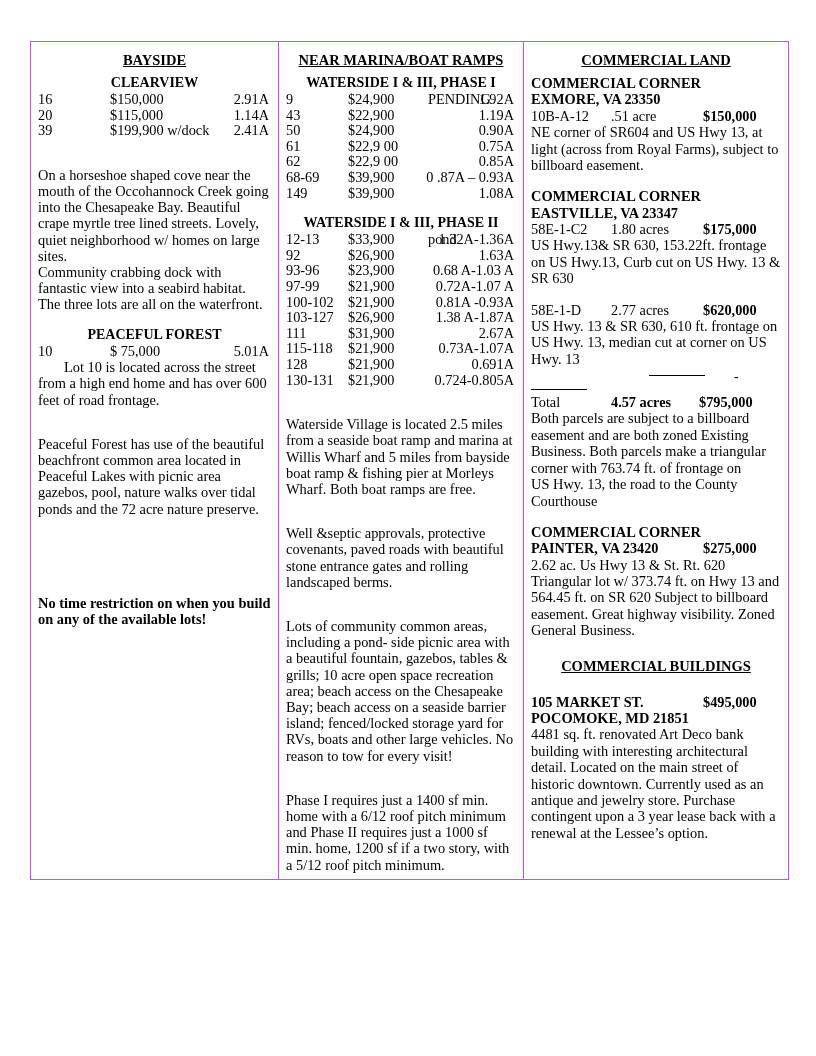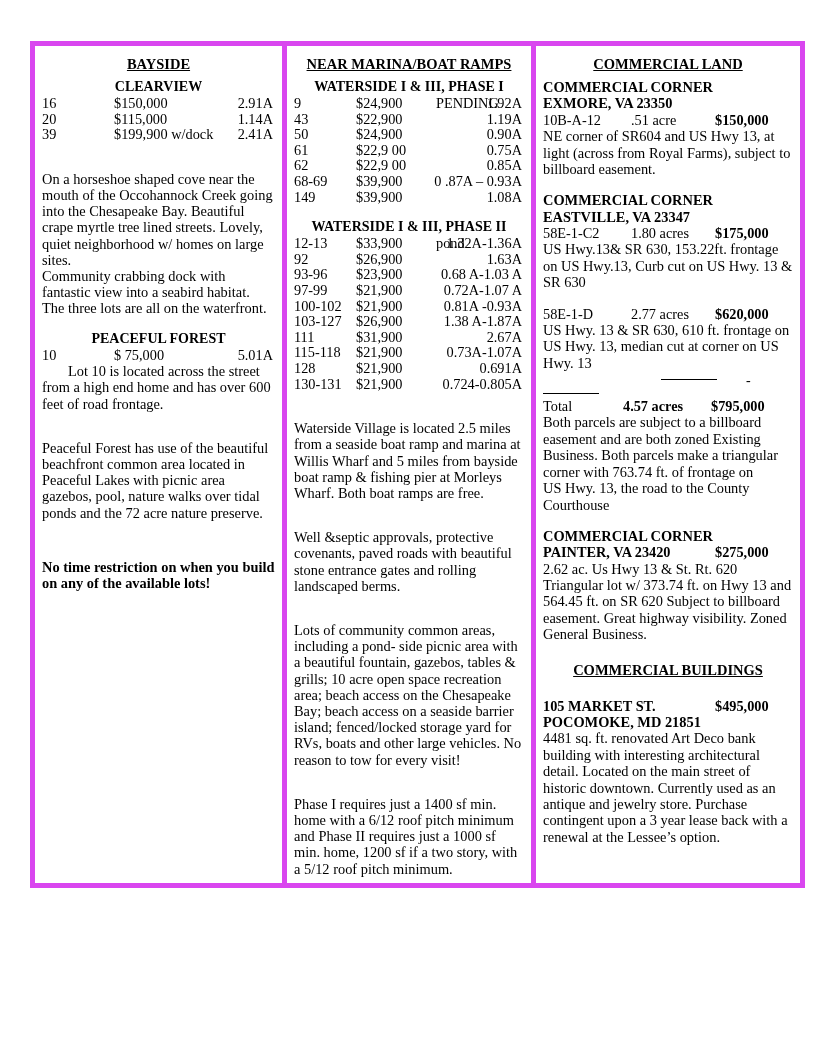--- a/index.html
+++ b/index.html
@@ -35,21 +35,21 @@
 
   table.main {
     position: absolute;
     left: 30px;
     top: 41px;
     width: 755px;
     border-collapse: collapse;
     table-layout: fixed;
   }
   table.main > tbody > tr > td {
-    border: 5px solid #d946ef;
+    border: 1px solid #d946ef;
     vertical-align: top;
     padding: 0;
   }
   td.col1 { width: 247px; }
   td.col2 { width: 244px; }
   td.col3 { width: 264px; }
 
   .cellpad { padding: 5px 7px 6px 7px; }
 
   .colhead {
@@ -97,21 +97,21 @@
     font-weight: bold;
     line-height: 16.4px;
   }
   .c3 .row3 {
     font-size: 14.3px;
     line-height: 16.3px;
     position: relative;
     height: 16.3px;
   }
   .c3 .row3 .a { position: absolute; left: 0; }
-  .c3 .row3 .b { position: absolute; left: 88px; }
+  .c3 .row3 .b { position: absolute; left: 80px; }
   .c3 .row3 .c { position: absolute; left: 172px; font-weight: bold;}
   .c3 .row3.tot .a { font-weight: normal; }
   .c3 .row3.tot .b { font-weight: bold; left: 80px;}
   .c3 .row3.tot .c { left: 168px; }
 
   .c3 .body3 {
     font-size: 14.4px;
     line-height: 16.4px;
   }
   .c3 .spacer14 { height: 15px; }
@@ -184,21 +184,21 @@
         <div class="listing">
           <span class="lot">10</span>
           <span class="price">$ 75,000</span>
           <span class="acre">5.01A</span>
         </div>
 
         <p class="para"><span class="indent"></span><span>Lot 10 is located across the street from a high end home and has over 600 feet of road frontage.</span></p>
 
         <p class="para gapabove2">Peaceful Forest has use of the beautiful beachfront common area located in Peaceful Lakes with picnic area gazebos, pool, nature walks over tidal ponds and the 72 acre nature preserve.</p>
 
-        <p class="para bold" style="margin-top:38px">No time restriction on when you build on any of the available lots!</p>
+        <p class="para bold" style="margin-top:78px">No time restriction on when you build on any of the available lots!</p>
 
       </div>
     </td>
 
     <td class="col2">
       <div class="cellpad c2">
 
         <div class="colhead"><span>NEAR MARINA/BOAT RAMPS</span></div>
 
         <div class="subhead"><span>WATERSIDE I &amp; III, PHASE I</span></div>

